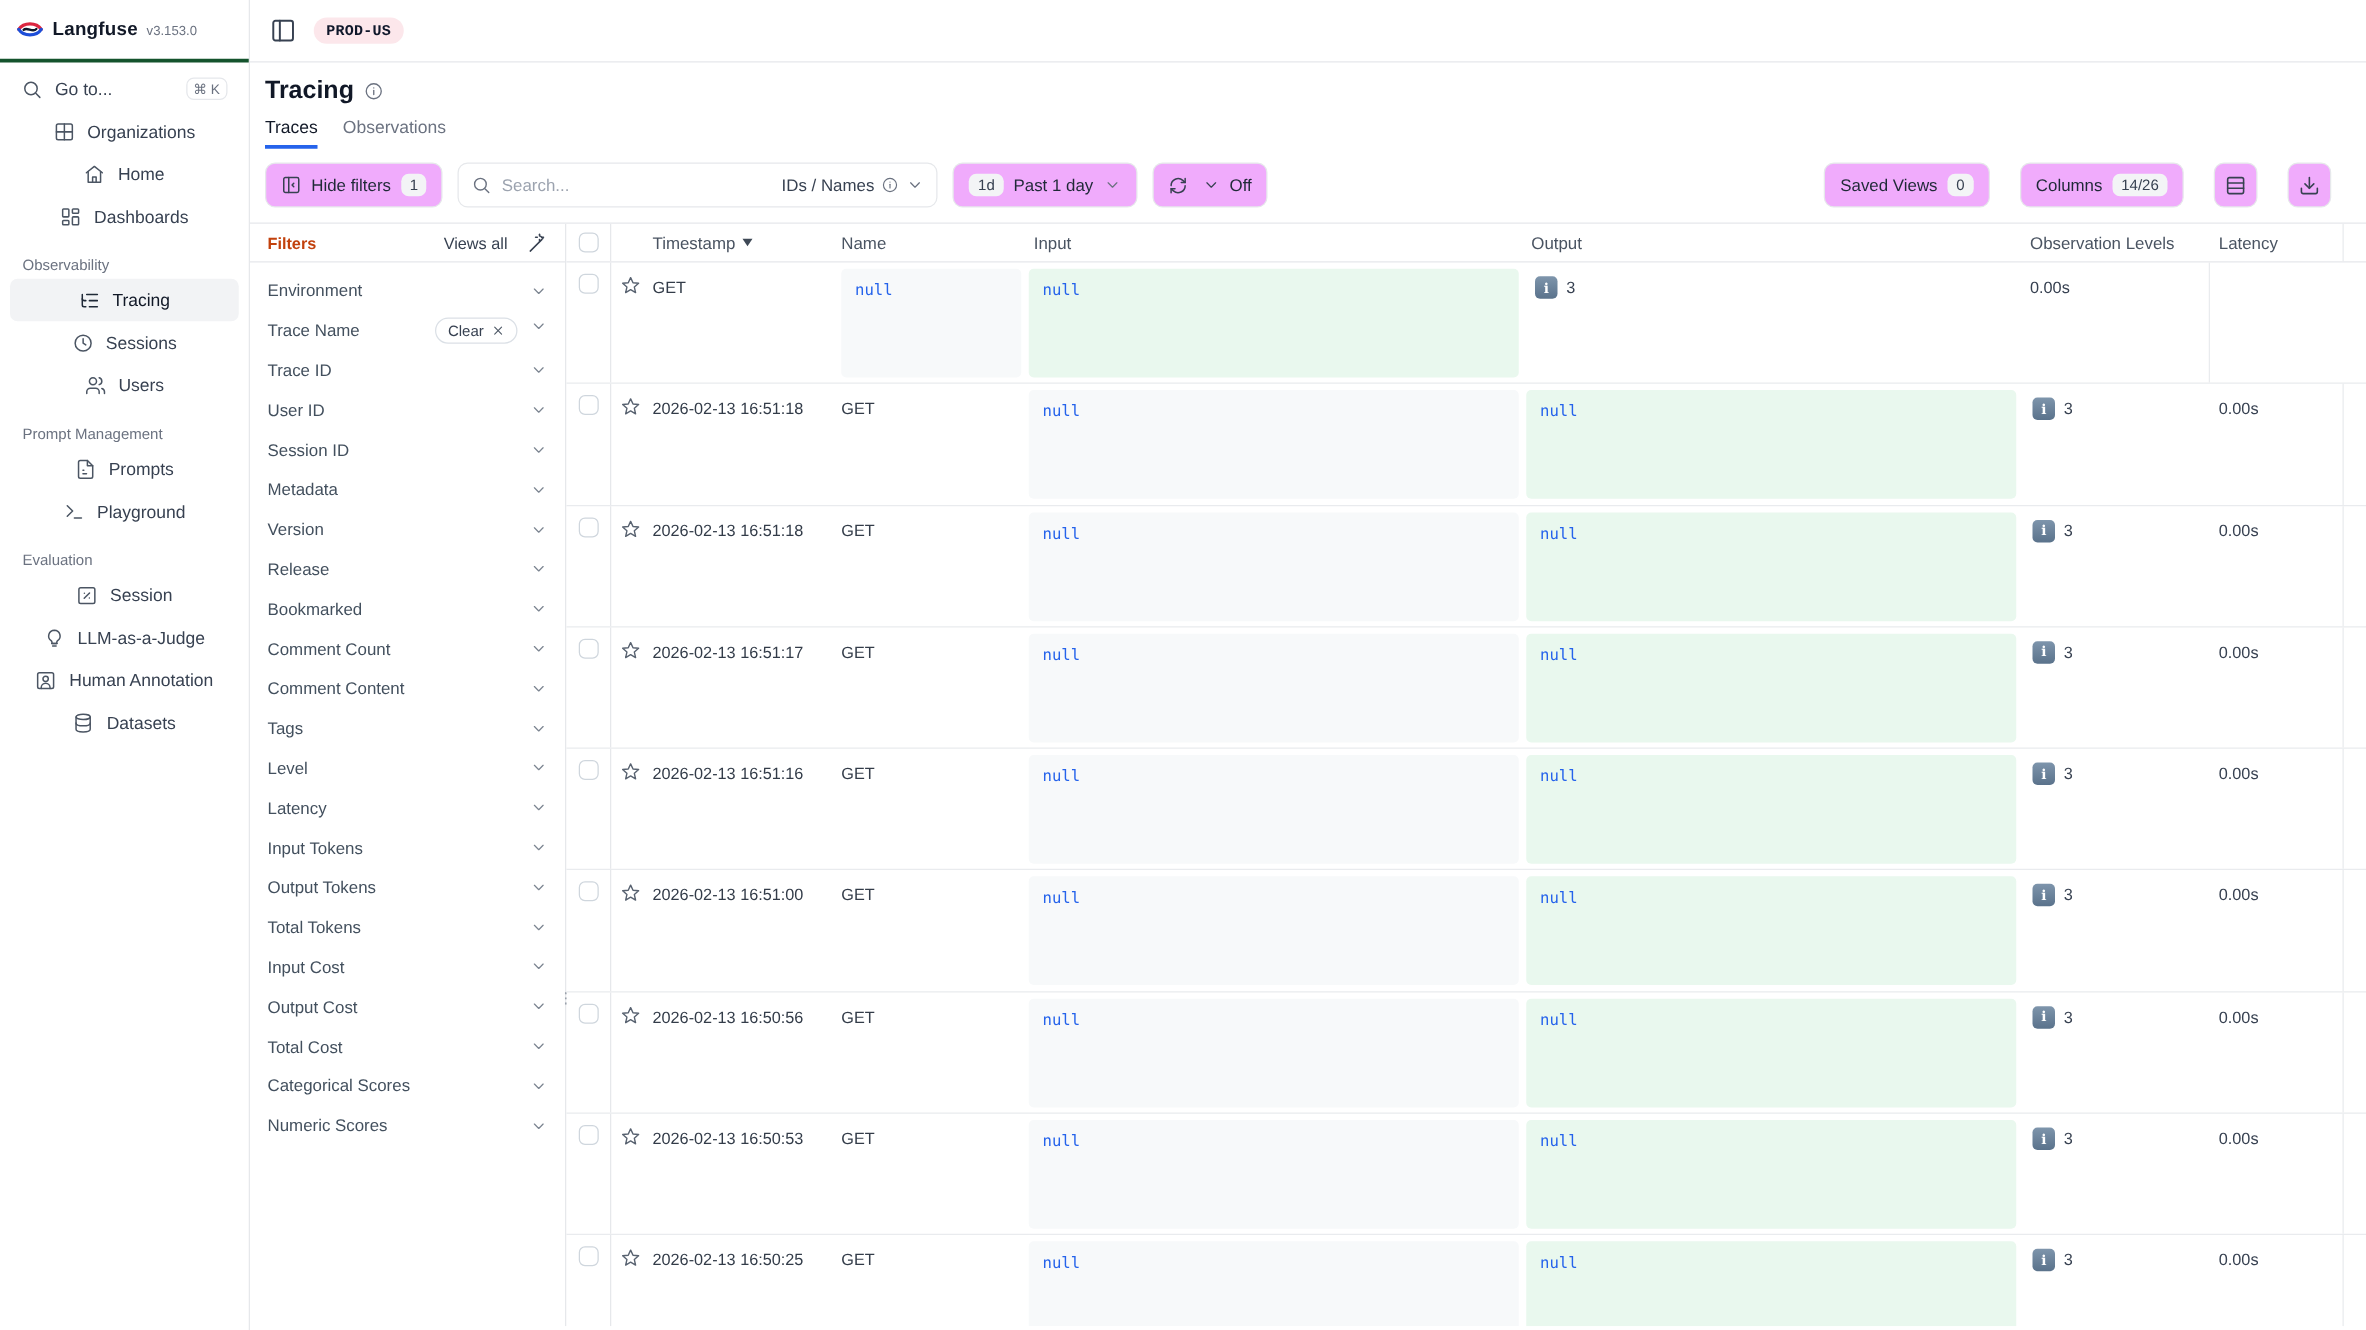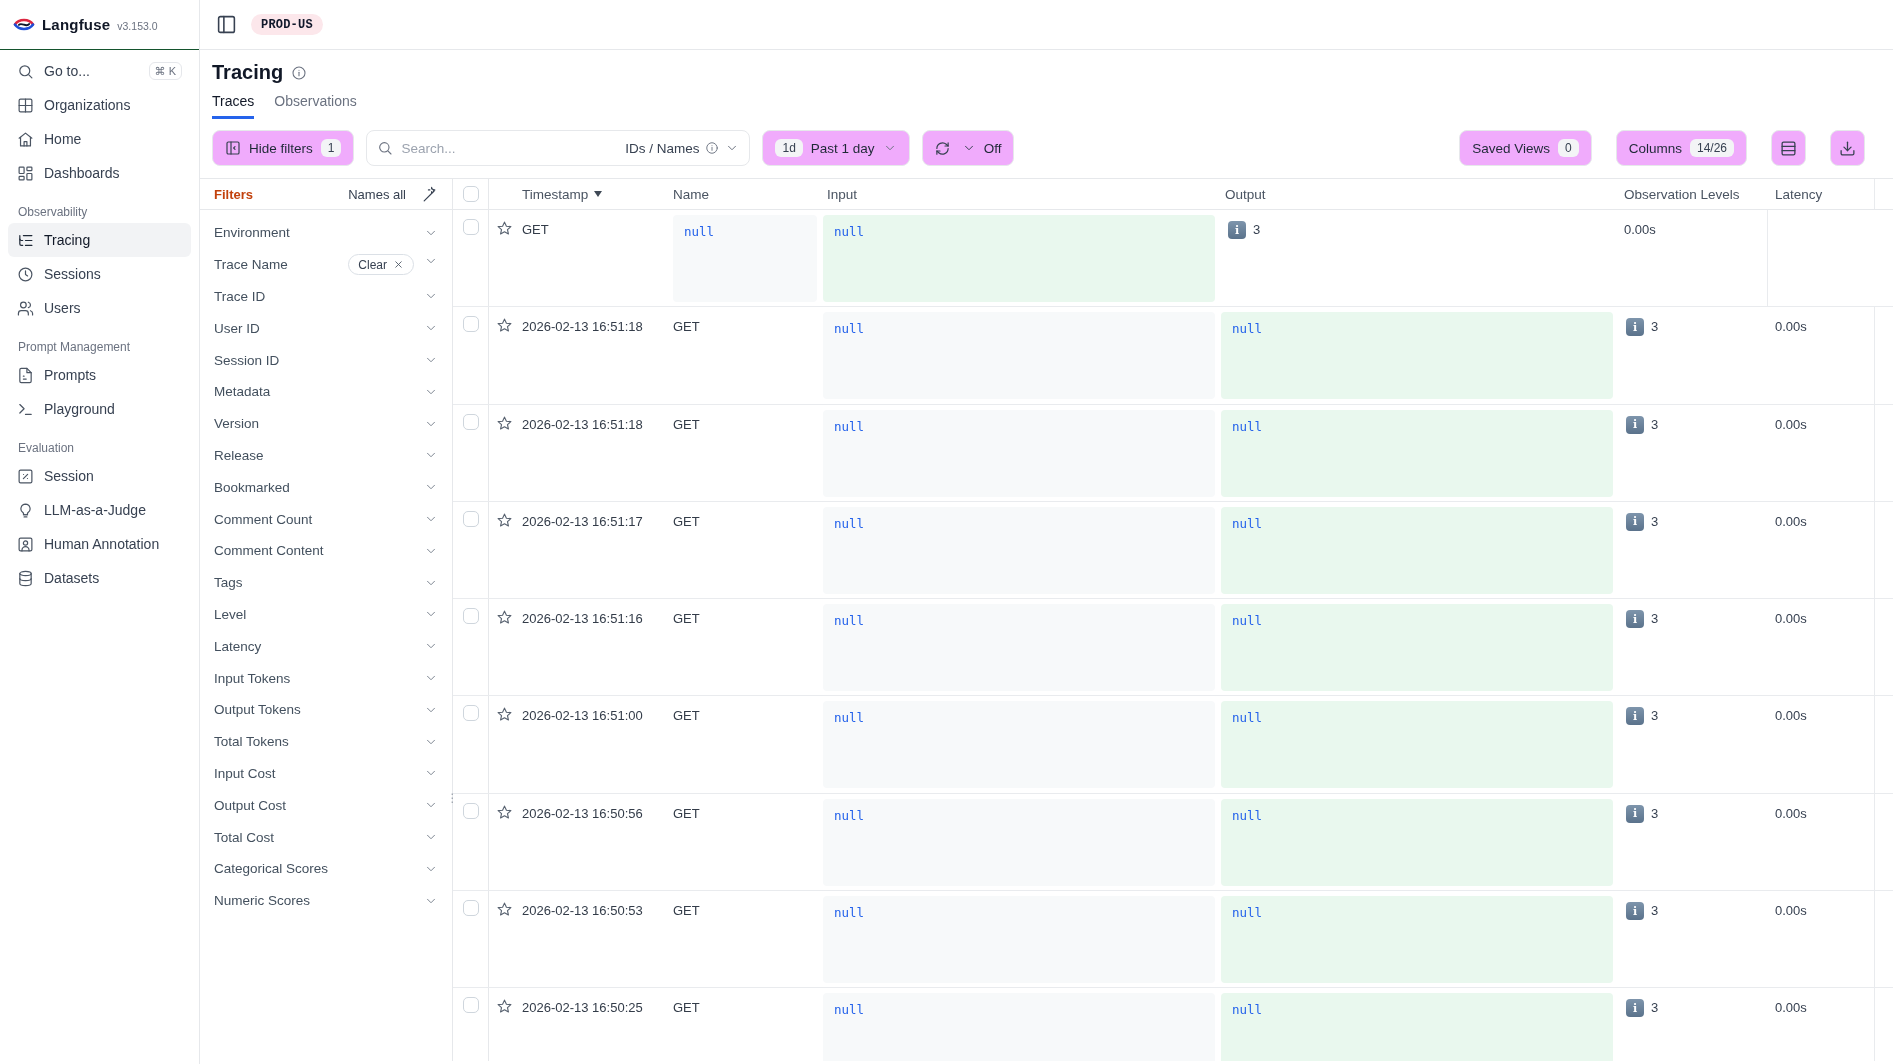--- a/index.html
+++ b/index.html
@@ -4,26 +4,26 @@
 <style>
   * { margin:0; padding:0; box-sizing:border-box; }
   html,body { width:1893px; height:1064px; overflow:hidden; background:#fff;
     font-family:"Liberation Sans","DejaVu Sans",sans-serif; color:#1f2937; }
   .app { position:relative; width:1893px; height:1064px; background:#fff; }
 
   
   .sidebar { position:absolute; left:0; top:0; width:200px; height:100%;
     border-right:1px solid #e6e8eb; background:#fff; }
   .logo-row { height:50px; display:flex; align-items:center; gap:7px; padding:0 13px;
-    border-bottom:1px solid #14532d; }
+    border-bottom:3px solid #14532d; }
   .logo-name { font-size:15px; font-weight:700; color:#111827; letter-spacing:.2px; }
   .logo-ver { font-size:10.5px; color:#6b7280; margin-top:2px; }
   .nav { padding:4px 8px; }
   .nav-item { height:34px; display:flex; align-items:center; gap:10px; padding:0 9px;
-    border-radius:6px; font-size:14px; color:#374151; cursor:pointer; }
+    border-radius:6px; font-size:14px; color:#374151; cursor:pointer;justify-content:center; }
   .nav-item.active { background:#f2f3f5; color:#111827; font-weight:500; }
   .nicon { width:17px; height:17px; display:flex; align-items:center; justify-content:center; color:#4b5563; flex:none; }
   .nav-item.active .nicon { color:#1f2937; }
   svg.ic { width:100%; height:100%; stroke:currentColor; fill:none; stroke-width:1.7;
     stroke-linecap:round; stroke-linejoin:round; }
   .kbd { margin-left:auto; border:1px solid #e5e7eb; border-radius:6px; padding:1.5px 5px;
     font-size:11px; color:#6b7280; background:#fff; }
   .sec-label { margin:15px 10px 4px; font-size:12px; color:#6b7280; }
 
   
@@ -399,21 +399,21 @@
       </div>
     </div>
 
     <div class="divider"></div>
 
     <div class="content">
 
       <div class="fpanel">
         <div class="fpanel-head">
           <span class="fpanel-title">Filters</span>
-          <span class="clear-all">Names all</span>
+          <span class="clear-all">Views all</span>
           <span class="wand">
             <svg class="ic" style="stroke-width:1.7" viewBox="0 0 24 24">
                 <path d="M15 4V2"></path>
                 <path d="M15 10V8"></path>
                 <path d="M12.5 5.5h-2"></path>
                 <path d="M19.5 5.5h-2"></path>
                 <path d="M17.8 7.8 4.5 21"></path>
                 <path d="M16.2 4.2l2.6 2.6"></path>
               </svg>
           </span>

